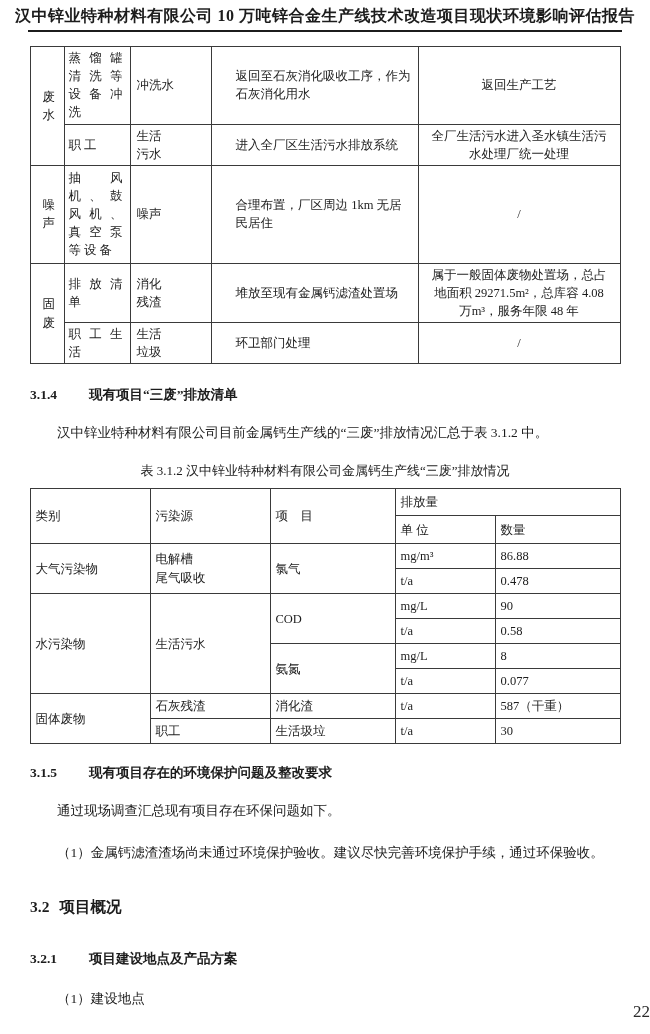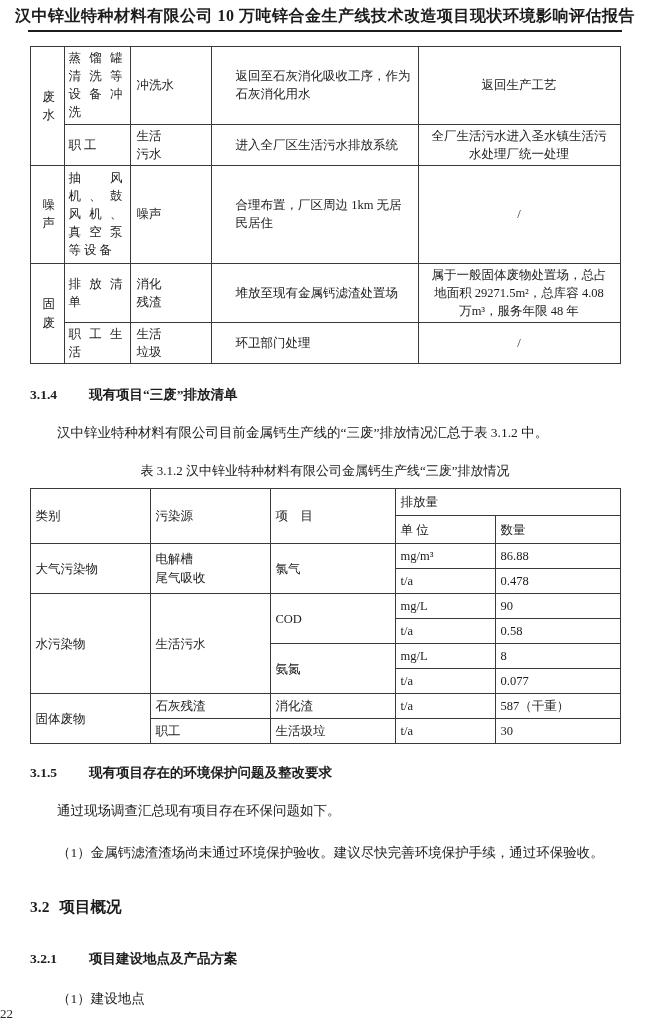--- a/index.html
+++ b/index.html
@@ -62,22 +62,22 @@
     margin-top:14px;
     text-align:center;
     font-size:13px;
   }
   .t2 { margin-top:8px; border:1.5px solid #2a2a2a; }
   .t2 td { }
   .page-number {
     position:absolute;
     left:0; right:0;
     bottom:12px;
-    text-align:left;
-    font-size:13px;
+    text-align:right;
+    font-size:17px;
     color:#2a2a2a;
   }
 </style>
 </head>
 <body>
 
 <div class="header-title">汉中锌业特种材料有限公司 10 万吨锌合金生产线技术改造项目现状环境影响评估报告</div>
 <div class="header-rule"></div>
 
 <table class="t1">

